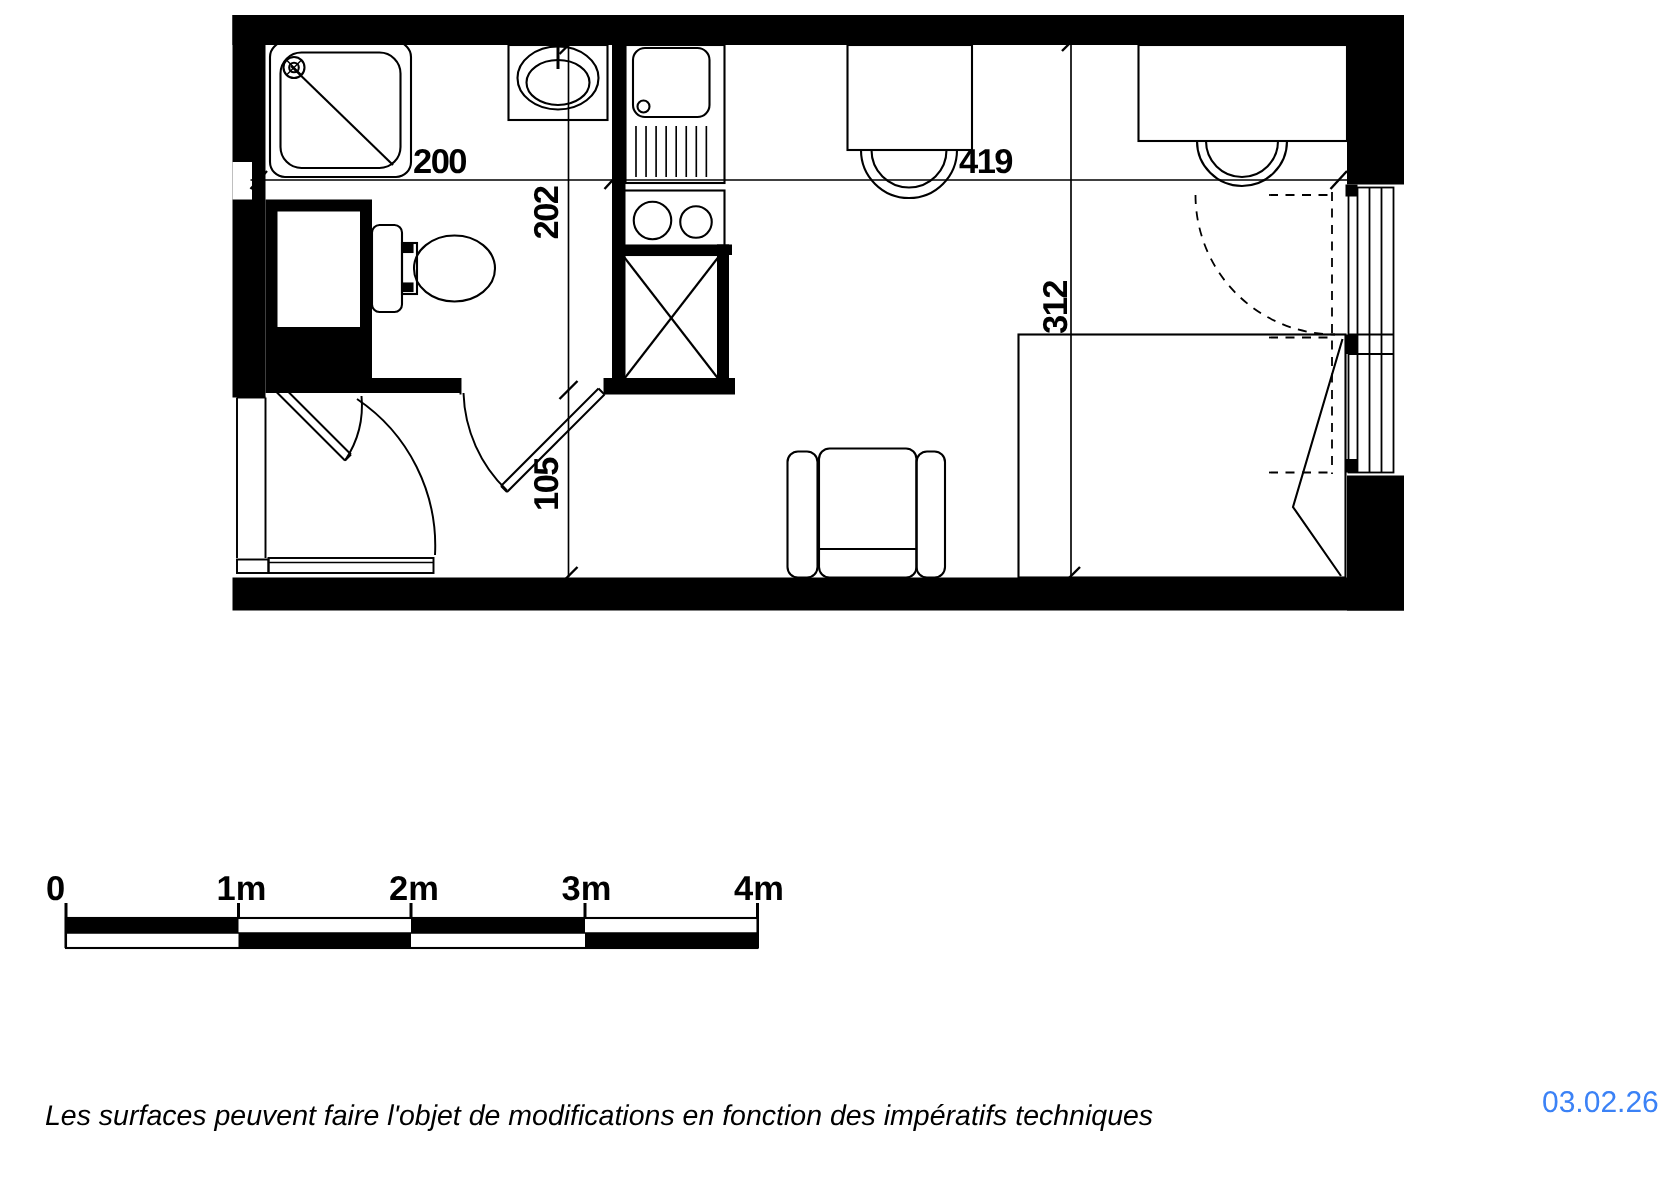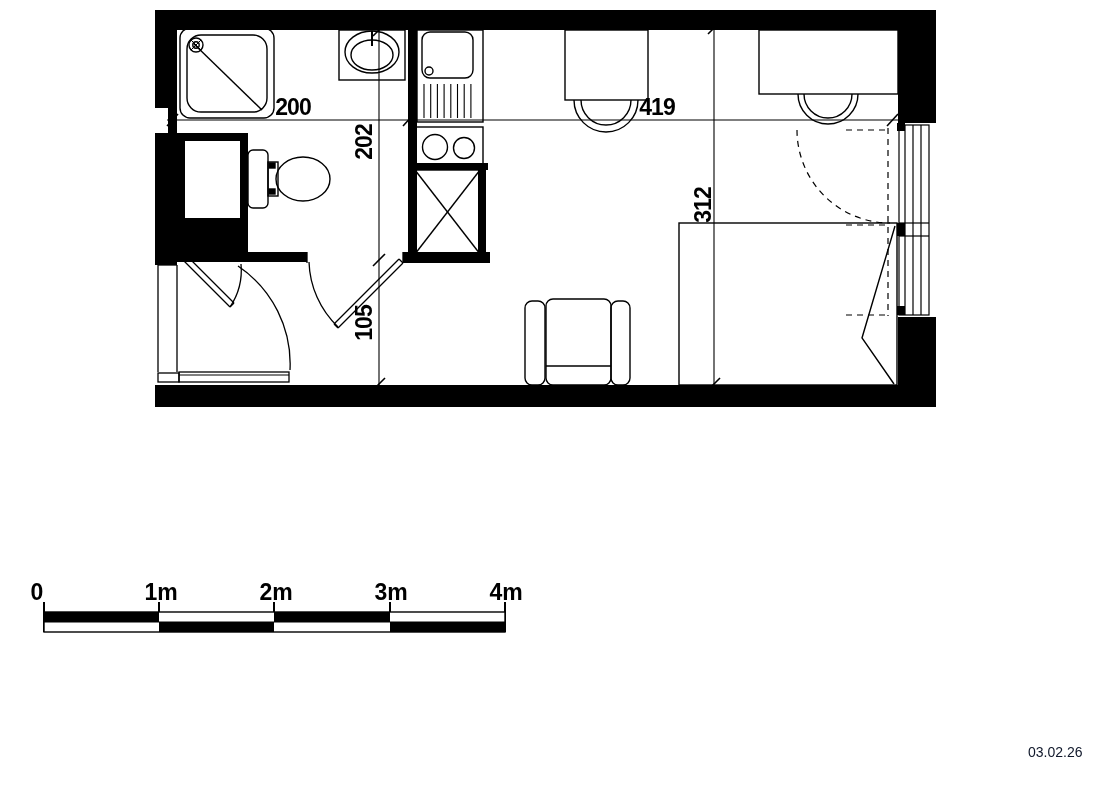--- a/index.html
+++ b/index.html
@@ -6,21 +6,21 @@
   #canvas{position:relative;width:1106px;height:800px;background:#ffffff;overflow:hidden;
           font-family:"Liberation Sans", sans-serif;}
   #plan-svg{position:absolute;left:0;top:0;}
   .dim-text{font-family:"Liberation Sans", sans-serif;font-weight:bold;font-size:23px;
             letter-spacing:-1px;fill:#000;}
   .scale-text{font-family:"Liberation Sans", sans-serif;font-weight:bold;font-size:23px;fill:#000;}
   .footer-line{position:absolute;left:30px;font-style:italic;font-size:19px;color:#000;
                white-space:nowrap;letter-spacing:0px;}
   #footer-line1{top:734px;}
   #footer-line2{top:759px;}
-  #plan-date{position:absolute;left:1028px;top:744px;font-size:14px;color:#0f172a;white-space:nowrap;}
+  #plan-date{position:absolute;left:1028px;top:724px;font-size:20px;color:#3b82f6;white-space:nowrap;}
 </style>
 </head>
 <body>
 
 <div id="canvas">
 
 <svg id="plan-svg" width="1106" height="800" viewBox="0 0 1106 800">
 
   <g fill="#000">
     <rect x="155" y="10" width="781" height="20"></rect>
@@ -203,14 +203,15 @@
     <g>
       <text class="scale-text" x="37" y="600" text-anchor="middle">0</text>
       <text class="scale-text" x="161" y="600" text-anchor="middle">1m</text>
       <text class="scale-text" x="276" y="600" text-anchor="middle">2m</text>
       <text class="scale-text" x="391" y="600" text-anchor="middle">3m</text>
       <text class="scale-text" x="506" y="600" text-anchor="middle">4m</text>
     </g>
   </g>
 </svg>
 
+  <div class="footer-line" id="footer-line1">Les surfaces peuvent faire l'objet de modifications en fonction des impératifs techniques</div>
   <div id="plan-date">03.02.26</div>
 </div>
 
 </body></html>

